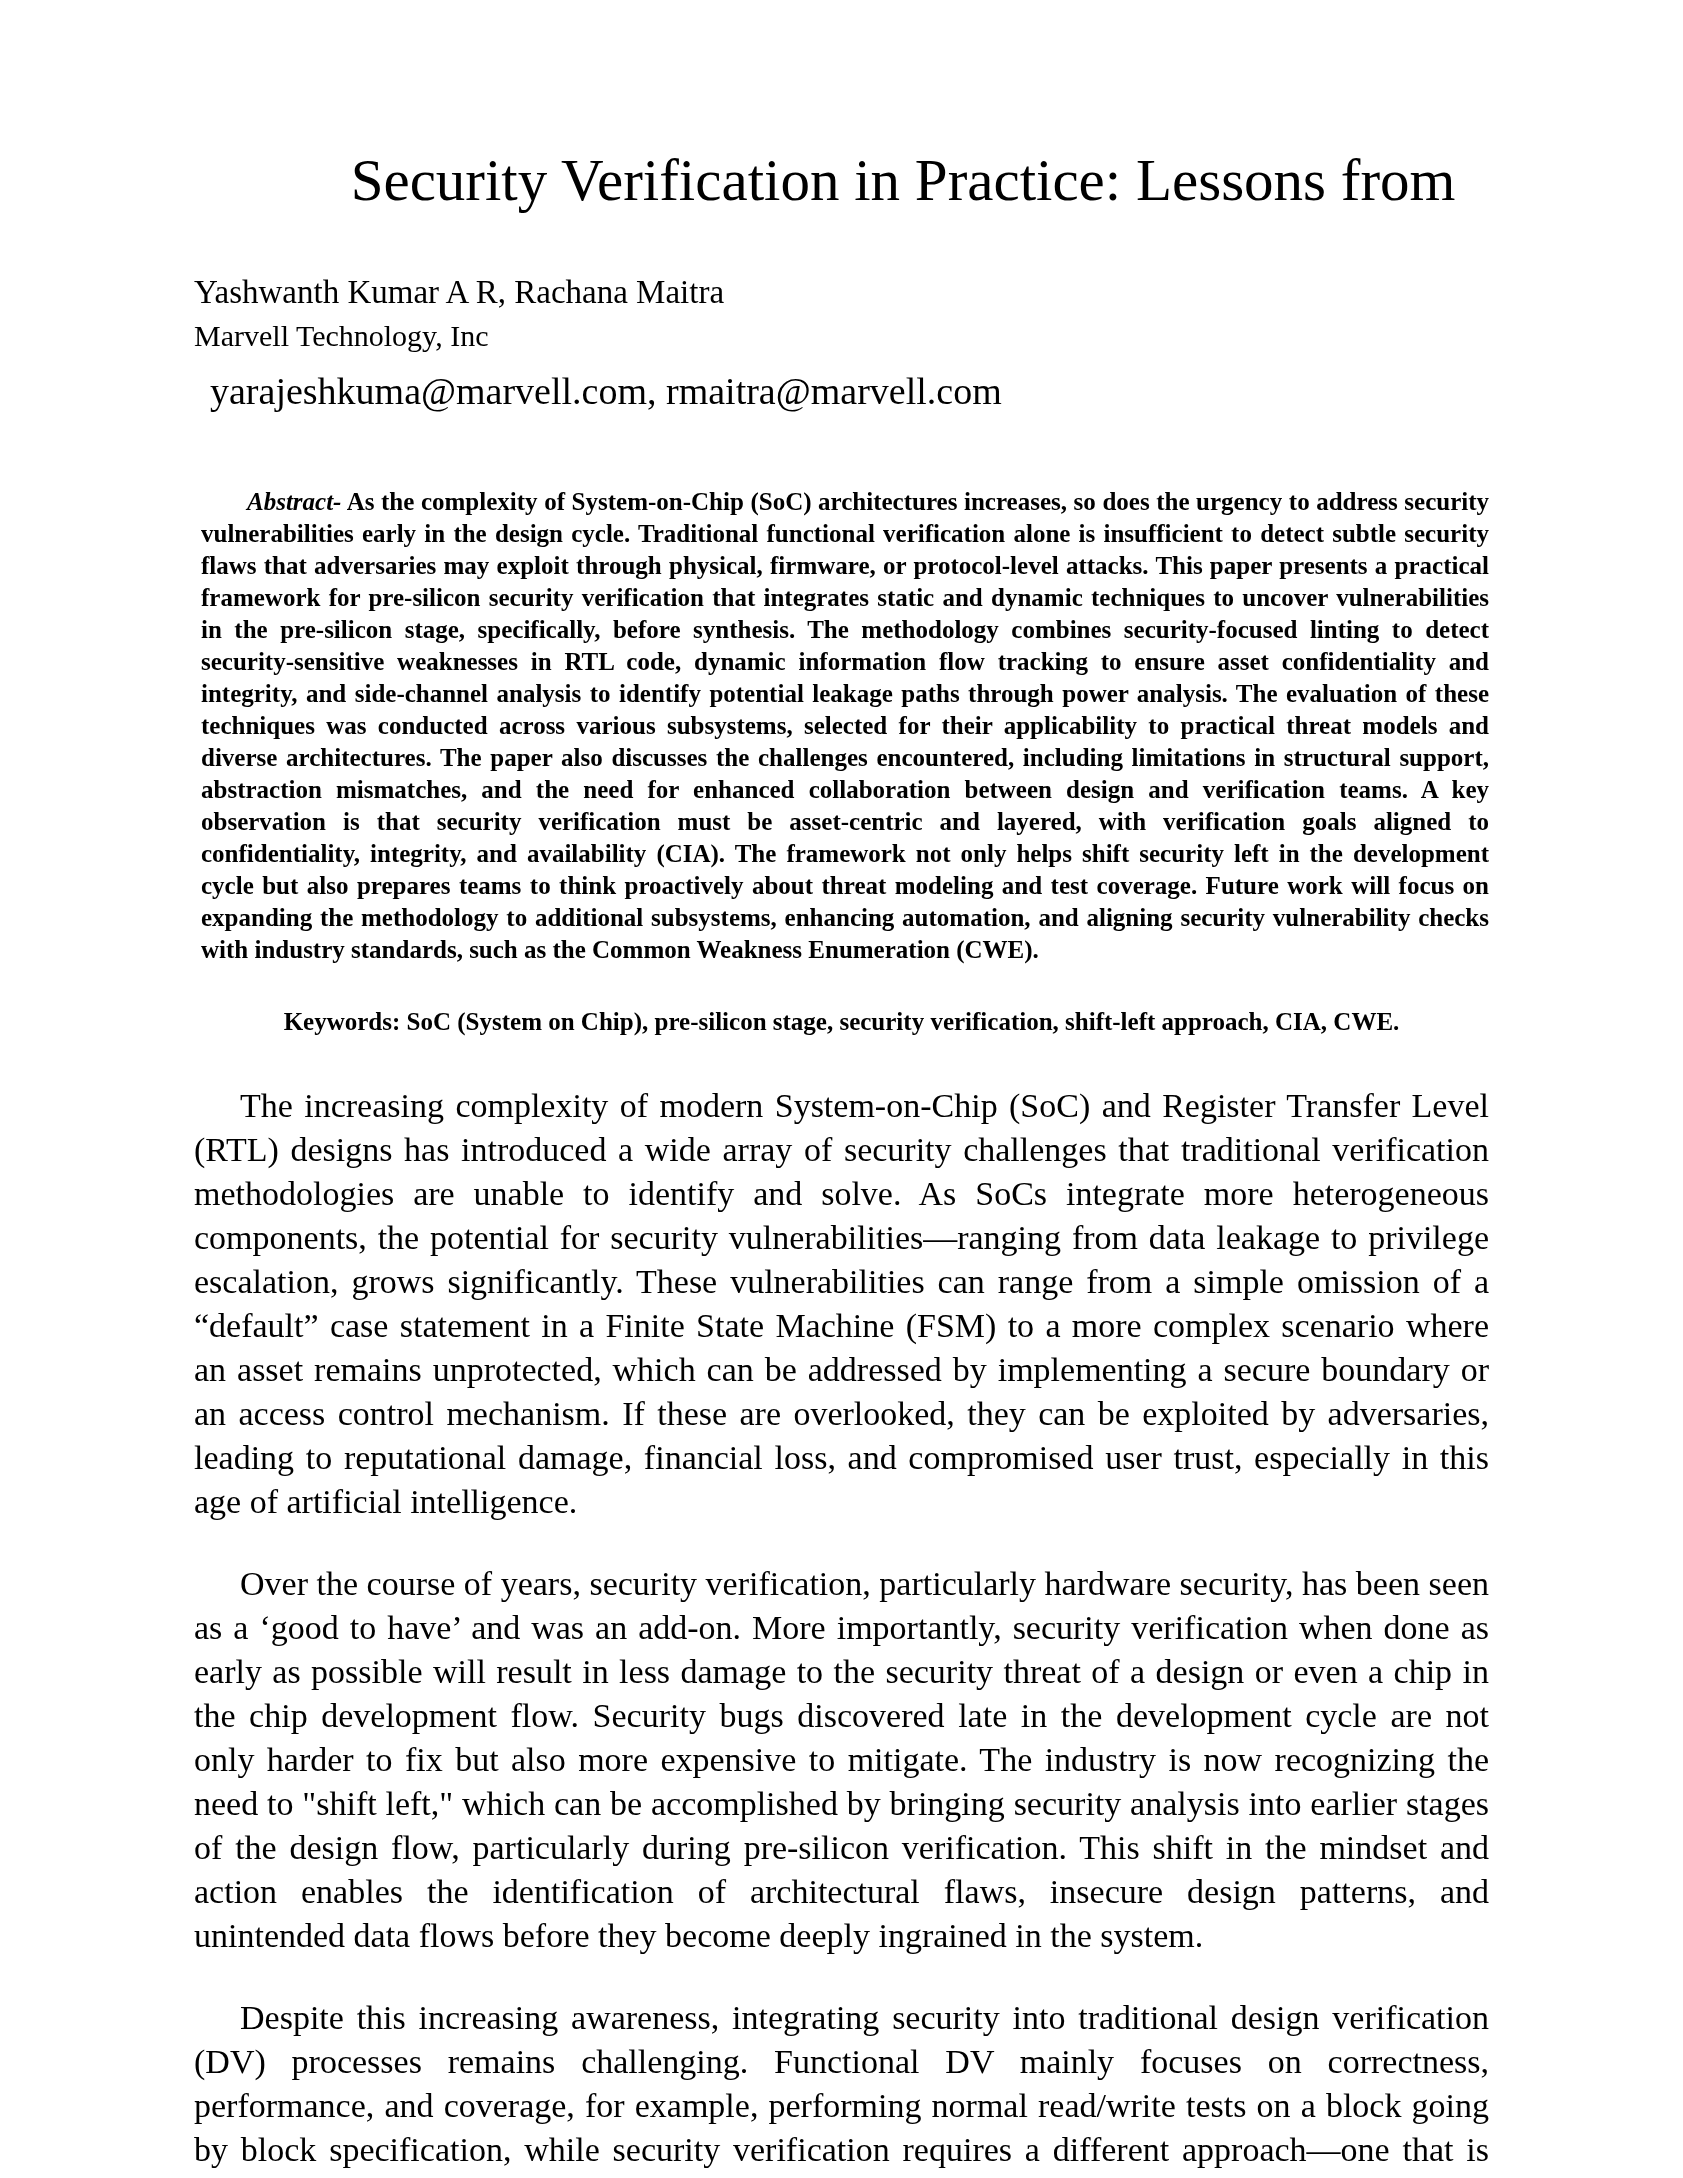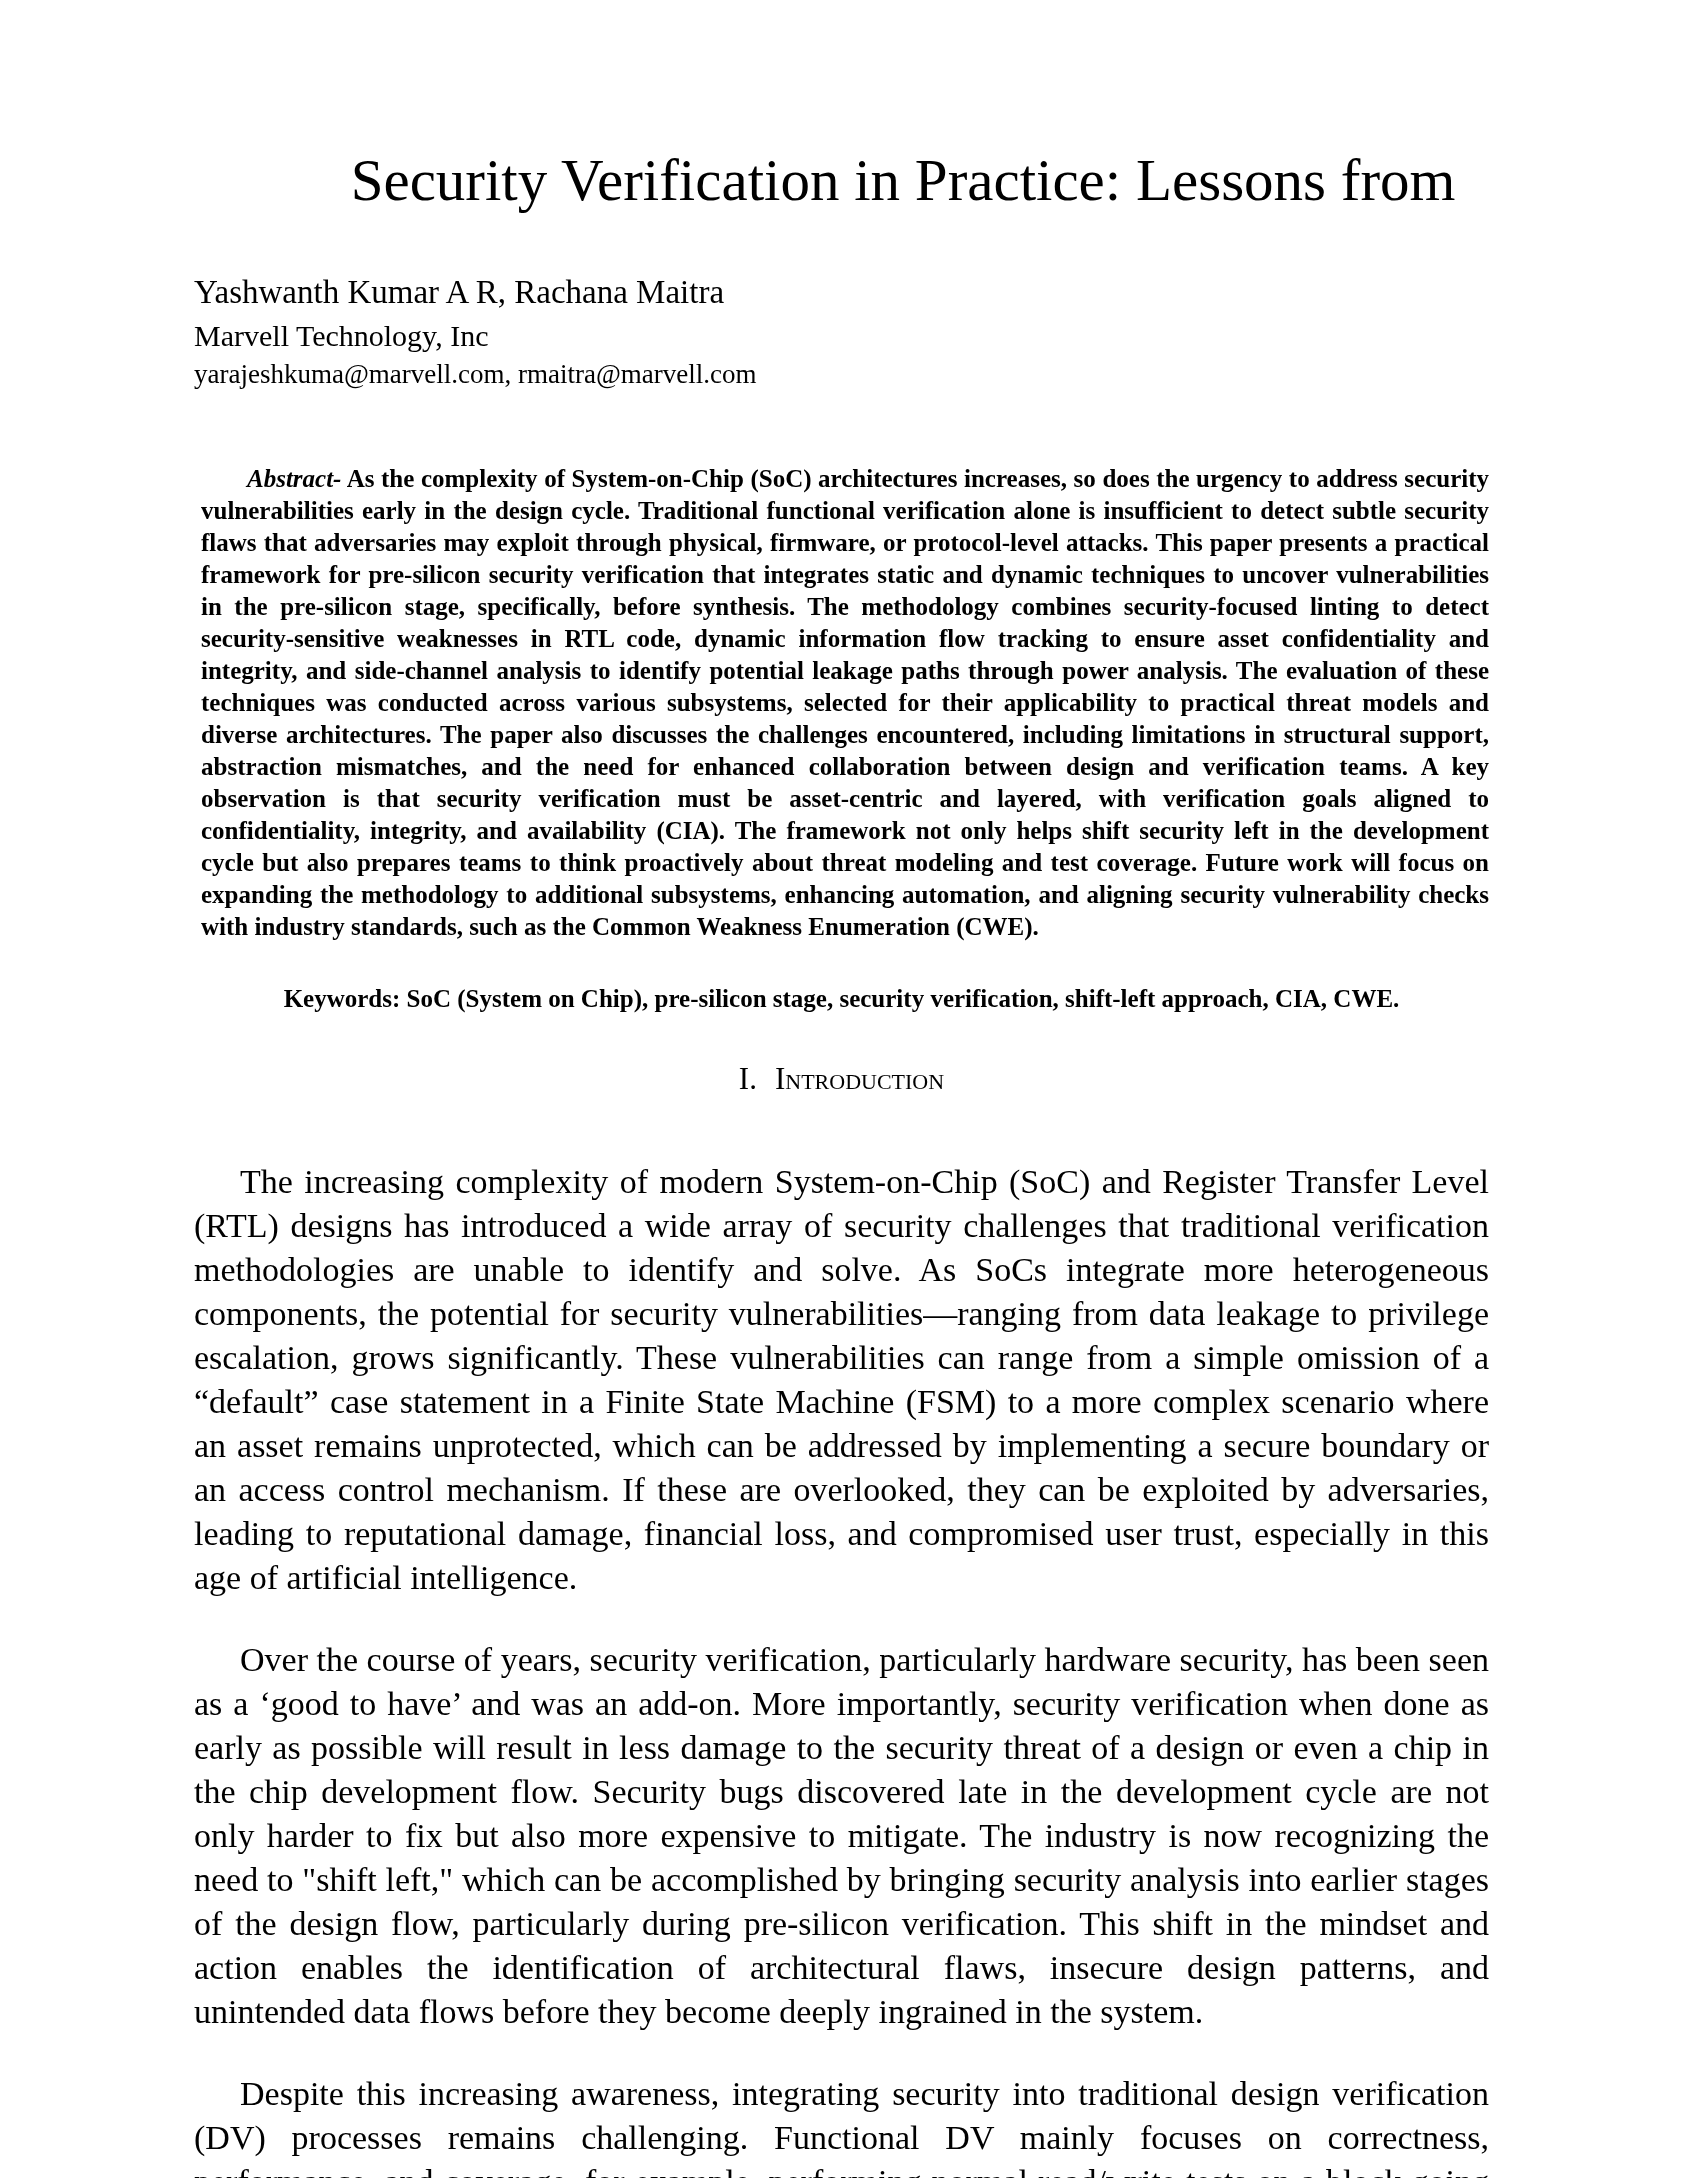--- a/index.html
+++ b/index.html
@@ -35,22 +35,22 @@
   }
   .author-names {
     font-size: 33px;
     margin: 0 0 8px 0;
   }
   .author-affiliation {
     font-size: 30px;
     margin: 0 0 6px 0;
   }
   .author-emails {
-    font-size: 27px;
-    margin: 0;
+    font-size: 38px;
+    margin: 16px;
   }
   .abstract-para {
     font-size: 25px;
     line-height: 32px;
     font-weight: bold;
     text-align: justify;
     text-indent: 46px;
     margin: 0 0 42px 7px;
   }
   .abstract-label {
@@ -92,23 +92,20 @@
   <div class="authors-block">
     <p class="author-names">Yashwanth Kumar A R, Rachana Maitra</p>
     <p class="author-affiliation">Marvell Technology, Inc</p>
     <p class="author-emails">yarajeshkuma@marvell.com, rmaitra@marvell.com</p>
   </div>
 
   <p class="abstract-para"><span class="abstract-label">Abstract-</span> <span>As the complexity of System-on-Chip (SoC) architectures increases, so does the urgency to address security vulnerabilities early in the design cycle. Traditional functional verification alone is insufficient to detect subtle security flaws that adversaries may exploit through physical, firmware, or protocol-level attacks. This paper presents a practical framework for pre-silicon security verification that integrates static and dynamic techniques to uncover vulnerabilities in the pre-silicon stage, specifically, before synthesis. The methodology combines security-focused linting to detect security-sensitive weaknesses in RTL code, dynamic information flow tracking to ensure asset confidentiality and integrity, and side-channel analysis to identify potential leakage paths through power analysis. The evaluation of these techniques was conducted across various subsystems, selected for their applicability to practical threat models and diverse architectures. The paper also discusses the challenges encountered, including limitations in structural support, abstraction mismatches, and the need for enhanced collaboration between design and verification teams. A key observation is that security verification must be asset-centric and layered, with verification goals aligned to confidentiality, integrity, and availability (CIA). The framework not only helps shift security left in the development cycle but also prepares teams to think proactively about threat modeling and test coverage. Future work will focus on expanding the methodology to additional subsystems, enhancing automation, and aligning security vulnerability checks with industry standards, such as the Common Weakness Enumeration (CWE).</span></p>
 
   <p class="keywords-line">Keywords: SoC (System on Chip), pre-silicon stage, security verification, shift-left approach, CIA, CWE.</p>
 
-  <h2 class="section-heading">
-    <span class="sec-number">I.</span><span>Introduction</span>
-  </h2>
 
   <div class="body-text">
       <p>The increasing complexity of modern System-on-Chip (SoC) and Register Transfer Level (RTL) designs has introduced a wide array of security challenges that traditional verification methodologies are unable to identify and solve. As SoCs integrate more heterogeneous components, the potential for security vulnerabilities—ranging from data leakage to privilege escalation, grows significantly. These vulnerabilities can range from a simple omission of a “default” case statement in a Finite State Machine (FSM) to a more complex scenario where an asset remains unprotected, which can be addressed by implementing a secure boundary or an access control mechanism. If these are overlooked, they can be exploited by adversaries, leading to reputational damage, financial loss, and compromised user trust, especially in this age of artificial intelligence.</p>
       <p>Over the course of years, security verification, particularly hardware security, has been seen as a ‘good to have’ and was an add-on. More importantly, security verification when done as early as possible will result in less damage to the security threat of a design or even a chip in the chip development flow. Security bugs discovered late in the development cycle are not only harder to fix but also more expensive to mitigate. The industry is now recognizing the need to "shift left," which can be accomplished by bringing security analysis into earlier stages of the design flow, particularly during pre-silicon verification. This shift in the mindset and action enables the identification of architectural flaws, insecure design patterns, and unintended data flows before they become deeply ingrained in the system.</p>
       <p>Despite this increasing awareness, integrating security into traditional design verification (DV) processes remains challenging. Functional DV mainly focuses on correctness, performance, and coverage, for example, performing normal read/write tests on a block going by block specification, while security verification requires a different approach—one that is asset-focused, like testing if the asset flows to an unintended location or at an unexpected time. Security objectives, such as Confidentiality, Integrity, and Availability (CIA), must be translated into specific verification goals, which involve creating a threat model, establishing rules, and developing testing strategies centered around the asset.</p>
     </div>
 
 </div>
 
 

